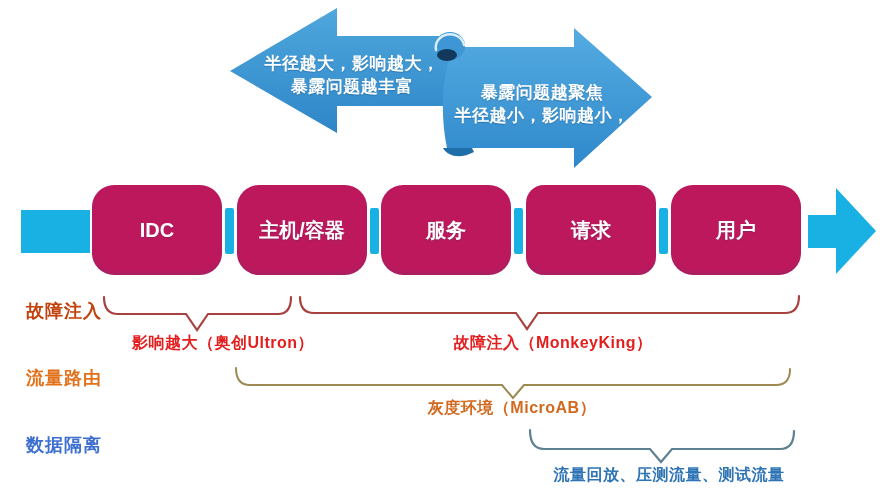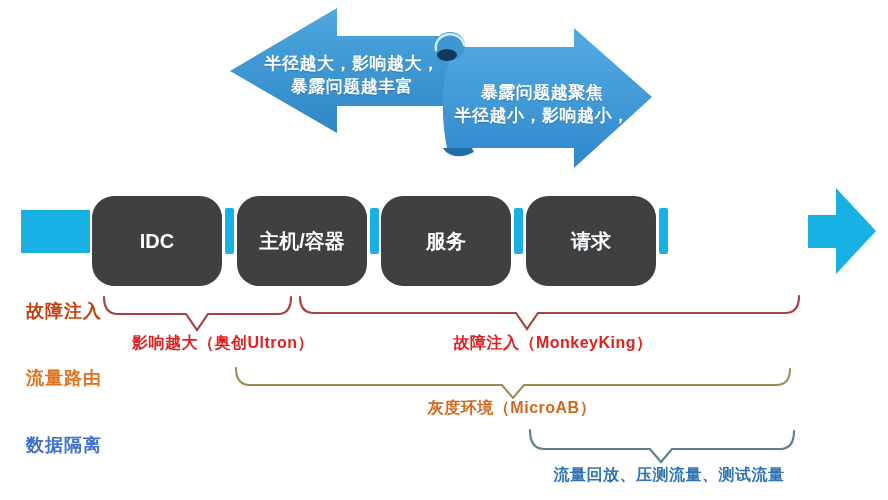--- a/index.html
+++ b/index.html
@@ -7,27 +7,27 @@
        font-family:"Liberation Sans","DejaVu Sans",sans-serif;}
   #canvas{position:absolute;inset:0;width:888px;height:405px;background:#fff;}
   svg.layer{position:absolute;left:0;top:0;width:888px;height:500px;}
 
   .arrow-text{position:absolute;color:#ffffff;font-weight:bold;font-size:17px;
               line-height:23px;text-align:center;letter-spacing:.5px;
               text-shadow:0 1px 1px rgba(0,40,80,.25);}
   #left-arrow-text{left:252px;top:52px;width:200px;}
   #right-arrow-text{left:442px;top:81px;width:200px;}
 
-  .stage-box{position:absolute;top:196px;width:130px;height:90px;background:#404040;
+  .stage-box{position:absolute;top:185px;width:130px;height:90px;background:#be185d;
              border-radius:22px;color:#fff;font-weight:bold;font-size:20px;
              display:flex;align-items:center;justify-content:center;
              text-shadow:0 1px 1px rgba(0,60,100,.25);
              box-shadow:inset 0 -3px 4px rgba(0,90,140,.12);}
   #stage-1{left:92px;}#stage-2{left:237px;}#stage-3{left:381px;border-radius:22px;}
-  #stage-4{left:526px;}#stage-5{left:671px;}
+  #stage-4{left:526px;border-radius:18px;}#stage-5{left:671px;}
   .connector{position:absolute;top:208px;width:9px;height:46px;background:#19B0E4;border-radius:2px;}
   #conn-1{left:225px;}#conn-2{left:370px;}#conn-3{left:514px;}#conn-4{left:659px;}
   #flow-bar{position:absolute;left:21px;top:210px;width:69px;height:43px;background:#19B0E4;}
 
   .row-label{position:absolute;left:26px;font-weight:bold;font-size:18px;letter-spacing:1px;}
   #label-fault{top:299px;color:#c2410c;}
   #label-route{top:366px;color:#E2711A;}
   #label-isolation{top:433px;color:#3E6FD0;}
 
   .anno{position:absolute;font-weight:bold;font-size:16px;text-align:center;letter-spacing:.5px;}
@@ -83,20 +83,21 @@
 
   <div id="flow-bar"></div>
   <div class="stage-box" id="stage-1">IDC</div>
   <div class="connector" id="conn-1"></div>
   <div class="stage-box" id="stage-2">主机/容器</div>
   <div class="connector" id="conn-2"></div>
   <div class="stage-box" id="stage-3">服务</div>
   <div class="connector" id="conn-3"></div>
   <div class="stage-box" id="stage-4">请求</div>
   <div class="connector" id="conn-4"></div>
+  <div class="stage-box" id="stage-5">用户</div>
 
   <div class="row-label" id="label-fault">故障注入</div>
   <div class="row-label" id="label-route">流量路由</div>
   <div class="row-label" id="label-isolation">数据隔离</div>
 
   <div class="anno" id="anno-disaster">影响越大（奥创Ultron）</div>
   <div class="anno" id="anno-fault">故障注入（MonkeyKing）</div>
   <div class="anno" id="anno-gray">灰度环境（MicroAB）</div>
   <div class="anno" id="anno-traffic">流量回放、压测流量、测试流量</div>
 

